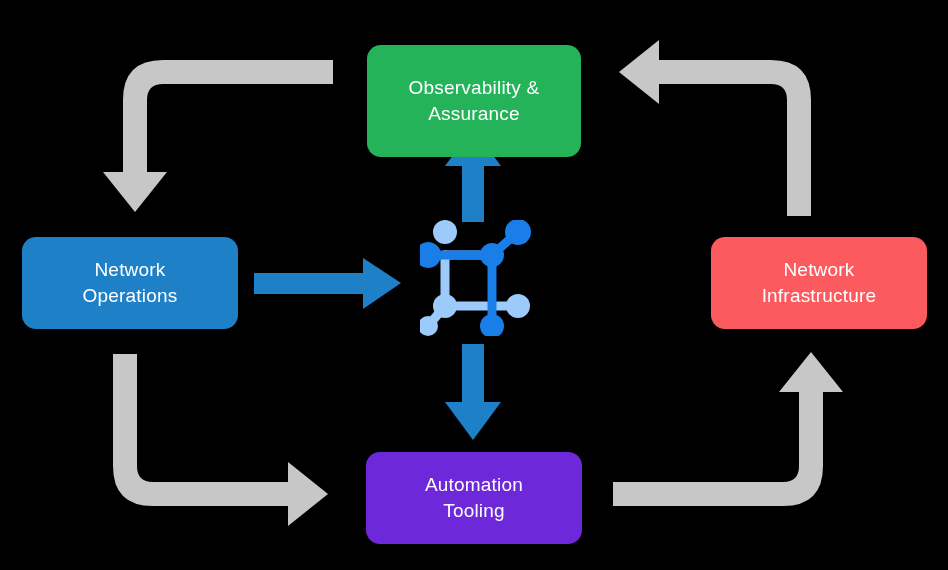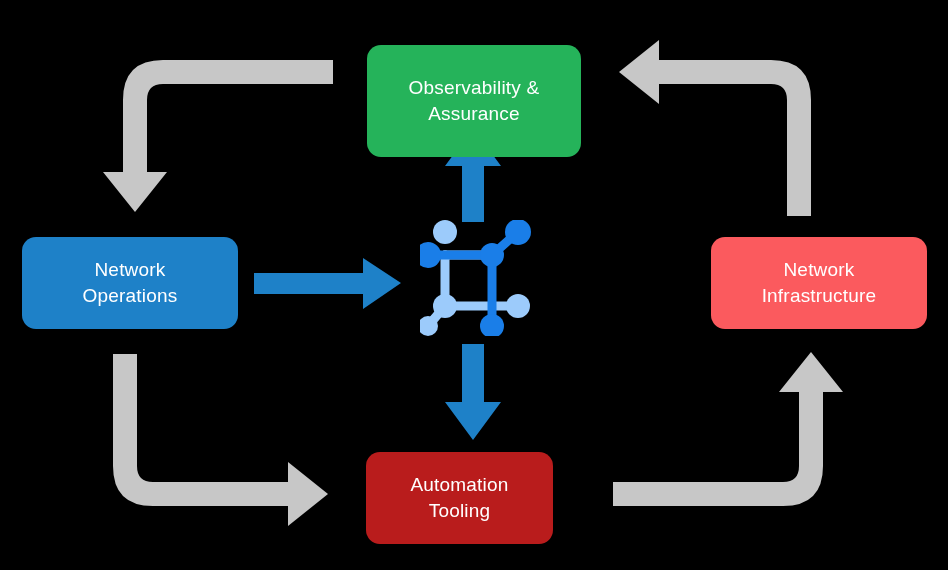--- a/index.html
+++ b/index.html
@@ -41,22 +41,22 @@
   }
   #box-network-operations {
     left: 22px; top: 237px; width: 216px; height: 92px;
     background: #1e81c8;
   }
   #box-network-infrastructure {
     left: 711px; top: 237px; width: 216px; height: 92px;
     background: #fb5a5e;
   }
   #box-automation-tooling {
-    left: 366px; top: 452px; width: 187px; height: 92px;
-    background: #b91c1c;
+    left: 366px; top: 452px; width: 216px; height: 92px;
+    background: #6d28d9;
   }
   .arrow-svg {
     position: absolute;
     left: 0; top: 0;
     width: 948px;
     height: 570px;
     pointer-events: none;
   }
   .icon-svg {
     position: absolute;

